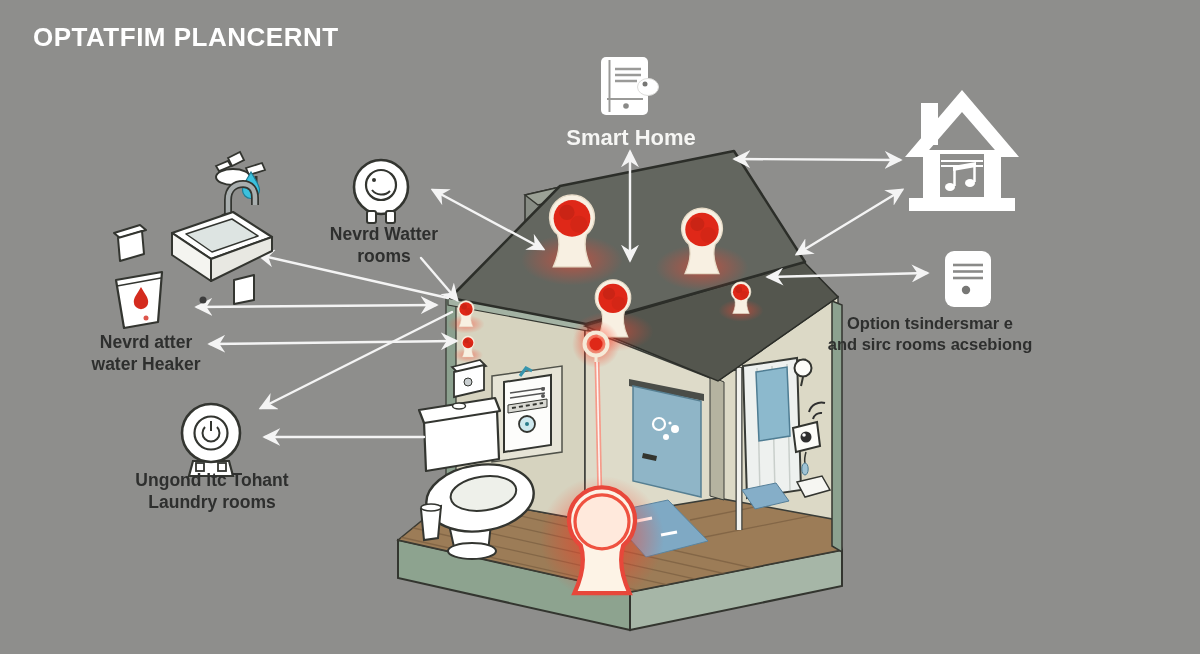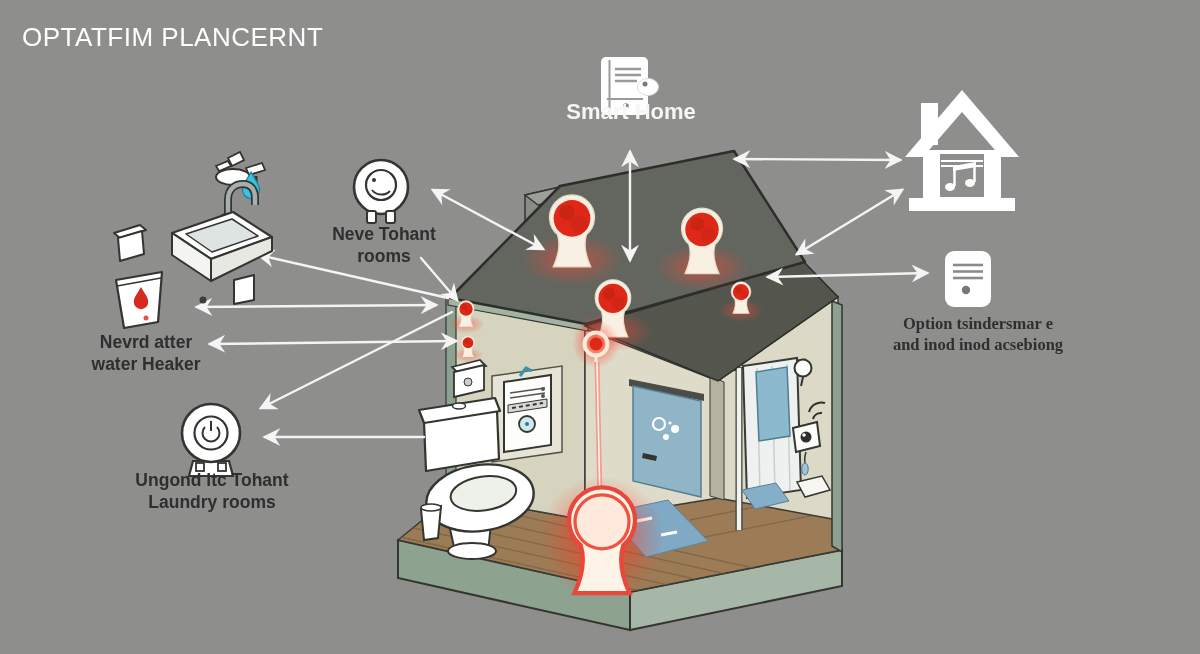--- a/index.html
+++ b/index.html
@@ -3,22 +3,22 @@
 <meta charset="utf-8">
 <style>
   html,body{margin:0;padding:0;}
   .canvas{
     position:relative;width:1200px;height:654px;overflow:hidden;
     background:#8e8e8c;
     font-family:"Liberation Sans",sans-serif;
   }
   .scene{position:absolute;left:0;top:0;}
   .title{
-    position:absolute;left:22px;top:22px;
-    font-size:26px;font-weight:400;color:#ffffff;letter-spacing:.5px;
+    position:absolute;left:33px;top:22px;
+    font-size:26px;font-weight:700;color:#ffffff;letter-spacing:.5px;
     white-space:nowrap;
   }
   .label{
     position:absolute;transform:translateX(-50%);
     text-align:center;font-weight:700;color:#2e2f2e;
     font-size:17.5px;line-height:21.5px;white-space:nowrap;
   }
   .label.light{color:#f6f6f4;font-size:22px;}
   .label.small{font-size:16.5px;line-height:21px;}
 </style>
@@ -295,36 +295,36 @@
     <line x1="953" y1="278" x2="983" y2="278" stroke="#8a8a88" stroke-width="2.6"></line>
     <circle cx="966" cy="290" r="4.2" fill="#777775"></circle>
     <rect x="984" y="300" width="6" height="3" fill="#ffffff"></rect>
   </g>
 </svg>
 
 <div class="title">OPTATFIM PLANCERNT</div>
 
 
 <div class="label" style="left:384px;top:224px;">
-  <div>Neve Tohant</div>
+  <div>Nevrd Watter</div>
   <div>rooms</div>
 </div>
 
-<div class="label light" style="left:631px;top:101px;">
+<div class="label light" style="left:631px;top:127px;">
   <span>Smart Home</span>
 </div>
 
 <div class="label" style="left:212px;top:470px;">
   <div>Ungond itc Tohant</div>
   <div>Laundry rooms</div>
 </div>
 
 <div class="label" style="left:146px;top:332px;">
   <div>Nevrd atter</div>
   <div>water Heaker</div>
 </div>
 
-<div class="label small" style="left:978px;top:313px;font-family:Liberation Serif, serif;">
+<div class="label small" style="left:930px;top:313px;">
   <div>Option tsindersmar e</div>
-  <div>and inod inod acsebiong</div>
+  <div>and sirc rooms acsebiong</div>
 </div>
 
 </div>
 
 </body></html>

